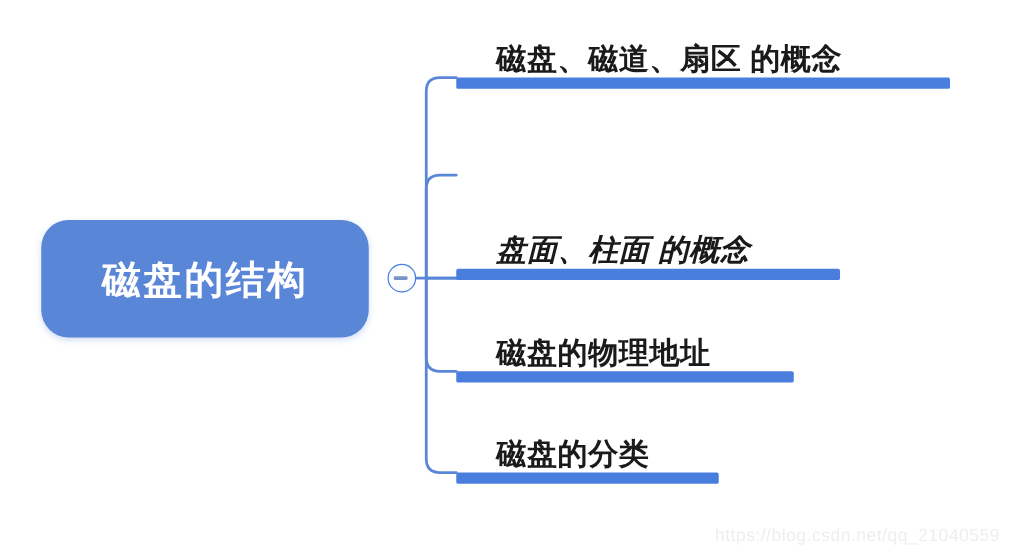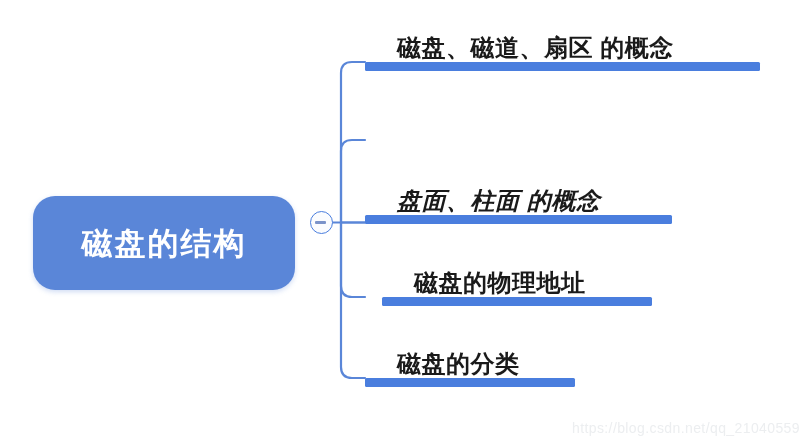--- a/index.html
+++ b/index.html
@@ -25,21 +25,20 @@
     top: 176px;
     width: 262px;
     height: 94px;
     background: #5a86d8;
     border-radius: 22px;
     box-shadow: 0 2px 5px rgba(90,134,216,0.28);
     display: flex;
     align-items: center;
     justify-content: center;
     box-sizing: border-box;
-    margin-top: 20px;
   }
   #root-node-label {
     color: #ffffff;
     font-size: 31px;
     font-weight: bold;
     letter-spacing: 2px;
     line-height: 1;
     white-space: nowrap;
   }
 
@@ -147,21 +146,21 @@
     <span class="branch-label">磁盘、磁道、扇区 的概念</span>
     <span class="branch-bar" style="width: 395px; background: rgb(74, 126, 222);"></span>
   </div>
 
 
   <div class="branch" style="left:365px; top:175px; width:400px; height:49px;font-style:italic;">
     <span class="branch-label">盘面、柱面 的概念</span>
     <span class="branch-bar" style="width: 307px; background: rgb(74, 126, 222);"></span>
   </div>
 
-  <div class="branch" style="left:382px; top:257px; width:400px; height:49px;">
+  <div class="branch" style="left:365px; top:257px; width:400px; height:49px;">
     <span class="branch-label">磁盘的物理地址</span>
     <span class="branch-bar" style="width: 270px; background: rgb(74, 126, 222);"></span>
   </div>
 
   <div class="branch" style="left:365px; top:338px; width:400px; height:49px;font-family:Liberation Serif, serif;">
     <span class="branch-label">磁盘的分类</span>
     <span class="branch-bar" style="width: 210px; background: rgb(74, 126, 222);"></span>
   </div>
 
   <div id="watermark">https://blog.csdn.net/qq_21040559</div>

